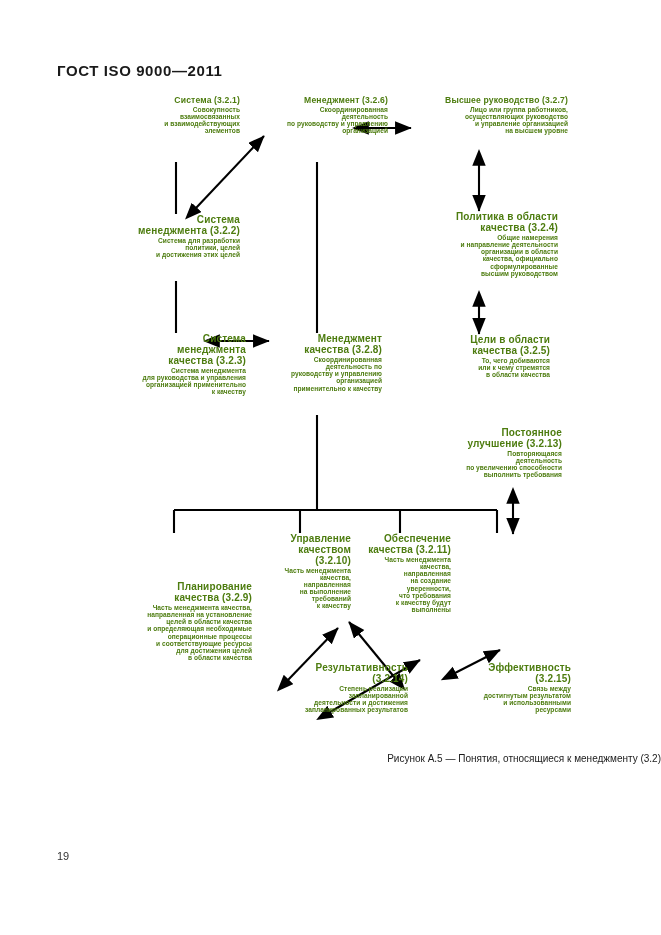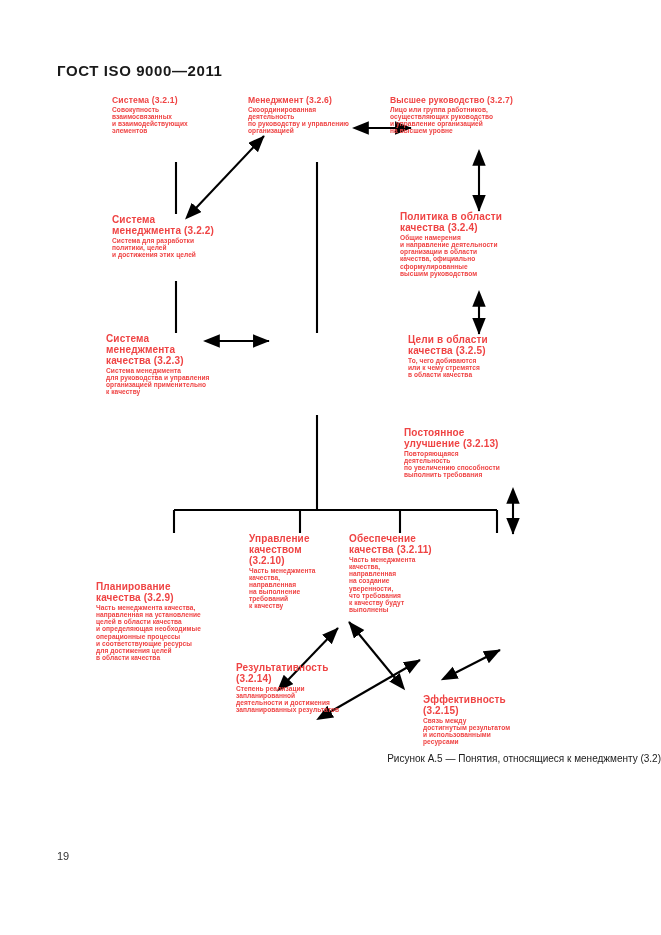--- a/index.html
+++ b/index.html
@@ -46,22 +46,22 @@
   }
   #diagram {
     position: absolute;
     left: 0;
     top: 0;
     width: 661px;
     height: 935px;
   }
   .node {
     position: absolute;
-    text-align: left;
-    color: #ef4444;
+    text-align: right;
+    color: #4d7c0f;
     line-height: 1.08;
   }
   .node .node-title {
     display: block;
     font-weight: bold;
     font-size: 10px;
     letter-spacing: 0.15px;
   }
   .node .node-desc {
     display: block;
@@ -150,20 +150,24 @@
   <div class="node" style="left:400px; top:212px; width:158px;">
     <span class="node-title">Политика в области<br>качества (3.2.4)</span>
     <span class="node-desc">Общие намерения<br>и направление деятельности<br>организации в области<br>качества, официально<br>сформулированные<br>высшим руководством</span>
   </div>
 
   <div class="node" style="left:106px; top:334px; width:140px;">
     <span class="node-title">Система<br>менеджмента<br>качества (3.2.3)</span>
     <span class="node-desc">Система менеджмента<br>для руководства и управления<br>организацией применительно<br>к качеству</span>
   </div>
 
+  <div class="node" style="left:254px; top:334px; width:128px;">
+    <span class="node-title">Менеджмент<br>качества (3.2.8)</span>
+    <span class="node-desc">Скоординированная<br>деятельность по<br>руководству и управлению<br>организацией<br>применительно к качеству</span>
+  </div>
 
   <div class="node" style="left:408px; top:335px; width:142px;">
     <span class="node-title">Цели в области<br>качества (3.2.5)</span>
     <span class="node-desc">То, чего добиваются<br>или к чему стремятся<br>в области качества</span>
   </div>
 
   <div class="node" style="left:404px; top:428px; width:158px;">
     <span class="node-title">Постоянное<br>улучшение (3.2.13)</span>
     <span class="node-desc">Повторяющаяся<br>деятельность<br>по увеличению способности<br>выполнить требования</span>
   </div>
@@ -182,21 +186,21 @@
     <span class="node-title">Обеспечение<br>качества (3.2.11)</span>
     <span class="node-desc">Часть менеджмента<br>качества,<br>направленная<br>на создание<br>уверенности,<br>что требования<br>к качеству будут<br>выполнены</span>
   </div>
 
 
   <div class="node" style="left:236px; top:663px; width:172px;">
     <span class="node-title">Результативность<br>(3.2.14)</span>
     <span class="node-desc">Степень реализации<br>запланированной<br>деятельности и достижения<br>запланированных результатов</span>
   </div>
 
-  <div class="node" style="left:423px; top:663px; width:148px;margin-top:32px;">
+  <div class="node" style="left:423px; top:663px; width:148px;">
     <span class="node-title">Эффективность<br>(3.2.15)</span>
     <span class="node-desc">Связь между<br>достигнутым результатом<br>и использованными<br>ресурсами</span>
   </div>
 
   <div class="figure-caption">Рисунок А.5 — Понятия, относящиеся к менеджменту (3.2)</div>
 
   <div class="page-number">19</div>
 
 </div>
 

